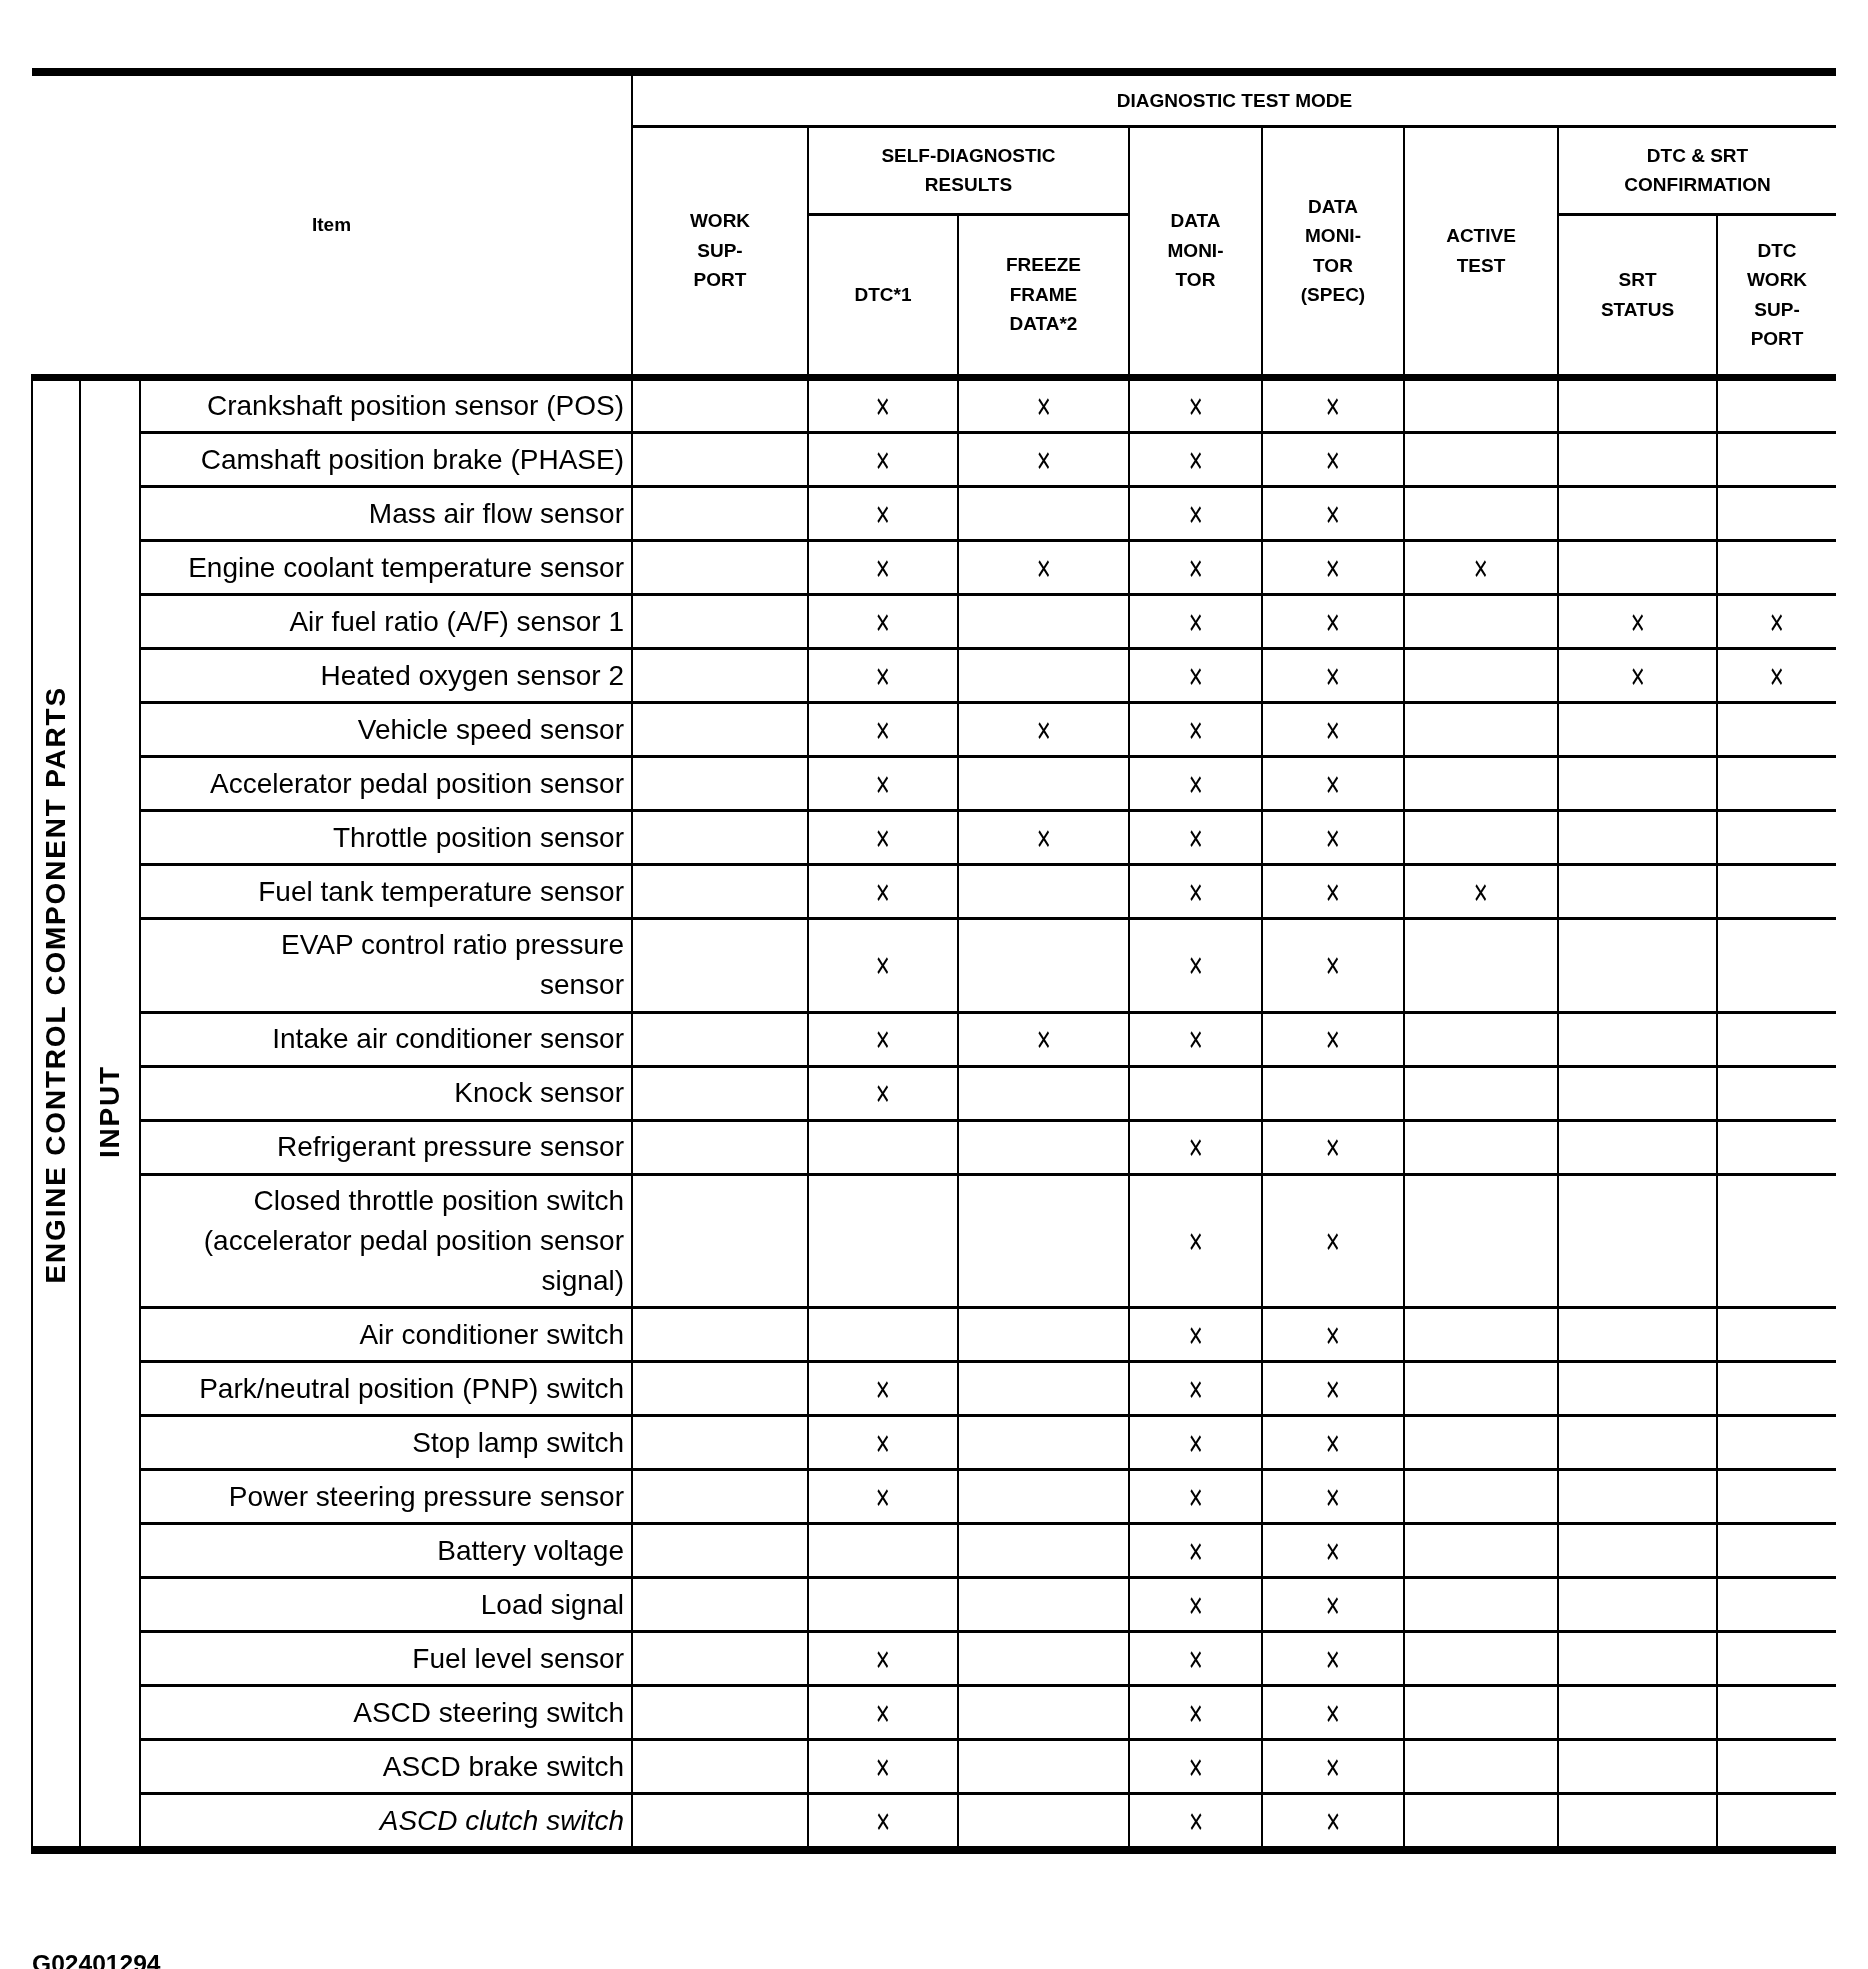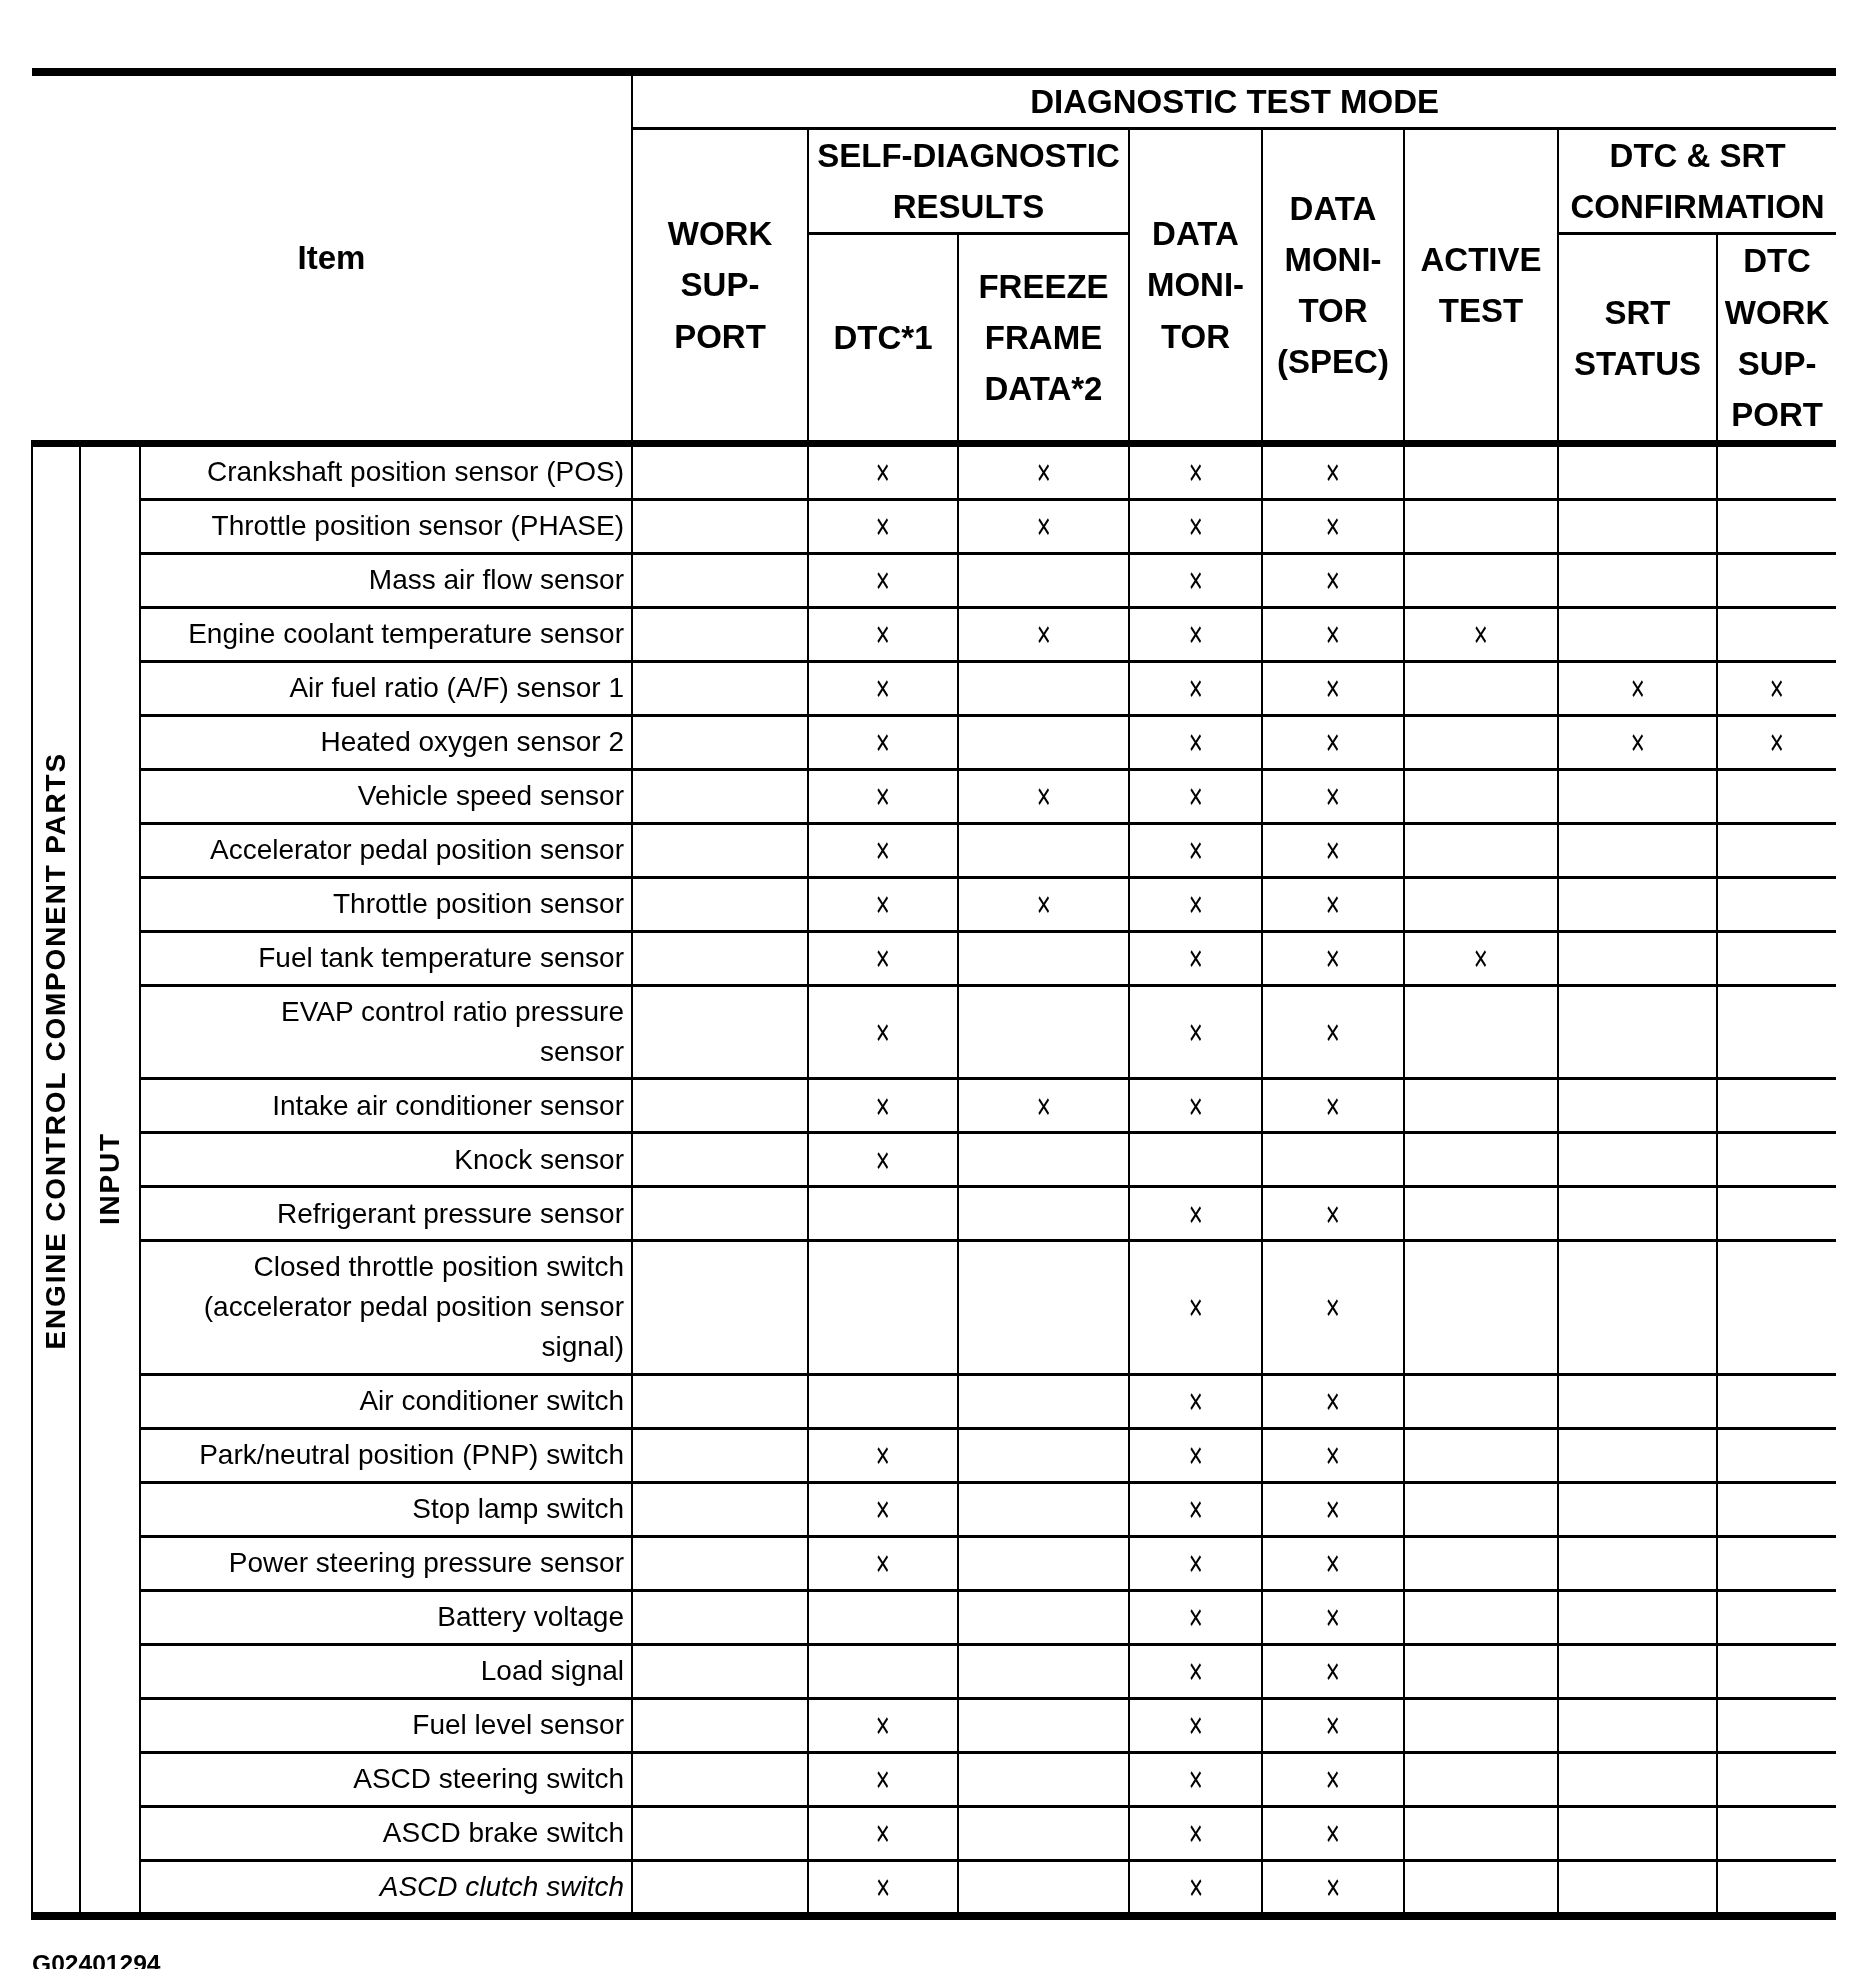--- a/index.html
+++ b/index.html
@@ -4,21 +4,21 @@
 <style>
   html,body{margin:0;padding:0;}
   body{
     width:1869px;height:1970px;position:relative;background:#fff;color:#000;
     font-family:"Liberation Sans",sans-serif;overflow:hidden;
   }
   .tblwrap{position:absolute;left:31px;top:68px;}
   table{border-collapse:collapse;table-layout:fixed;width:1805px;}
   th,td{box-sizing:border-box;border:2.6px solid #000;border-top-width:3.5px;border-bottom-width:3.5px;padding:0;}
   thead th{
-    font-weight:bold;font-size:33px;line-height:1.55;text-align:center;vertical-align:middle;
+    font-weight:bold;font-size:19px;line-height:1.55;text-align:center;vertical-align:middle;
     white-space:pre-line;
   }
   tr.h1{height:54px;}
   tr.h2{height:88px;}
   tr.h3{height:163px;}
   .th-top{border-top:8px solid #000;}
   .item-head{border-left:none;border-bottom:7px solid #000;}
   .dtm{border-right:none;border-bottom-width:3.5px;}
   .spanhead{border-bottom:7px solid #000;}
   .grp{border-bottom-width:3.5px;}
@@ -106,21 +106,21 @@
           <td class="mark-cell"></td>
           <td class="mark-cell"><span class="xmark">×</span></td>
           <td class="mark-cell"><span class="xmark">×</span></td>
           <td class="mark-cell"><span class="xmark">×</span></td>
           <td class="mark-cell"><span class="xmark">×</span></td>
           <td class="mark-cell"></td>
           <td class="mark-cell"></td>
           <td class="mark-cell last"></td>
         </tr>
         <tr>
-          <td class="item-cell">Throttle position sensor (PHASE)</td>
+          <td class="item-cell">Camshaft position brake (PHASE)</td>
           <td class="mark-cell"></td>
           <td class="mark-cell"><span class="xmark">×</span></td>
           <td class="mark-cell"><span class="xmark">×</span></td>
           <td class="mark-cell"><span class="xmark">×</span></td>
           <td class="mark-cell"><span class="xmark">×</span></td>
           <td class="mark-cell"></td>
           <td class="mark-cell"></td>
           <td class="mark-cell last"></td>
         </tr>
         <tr>

